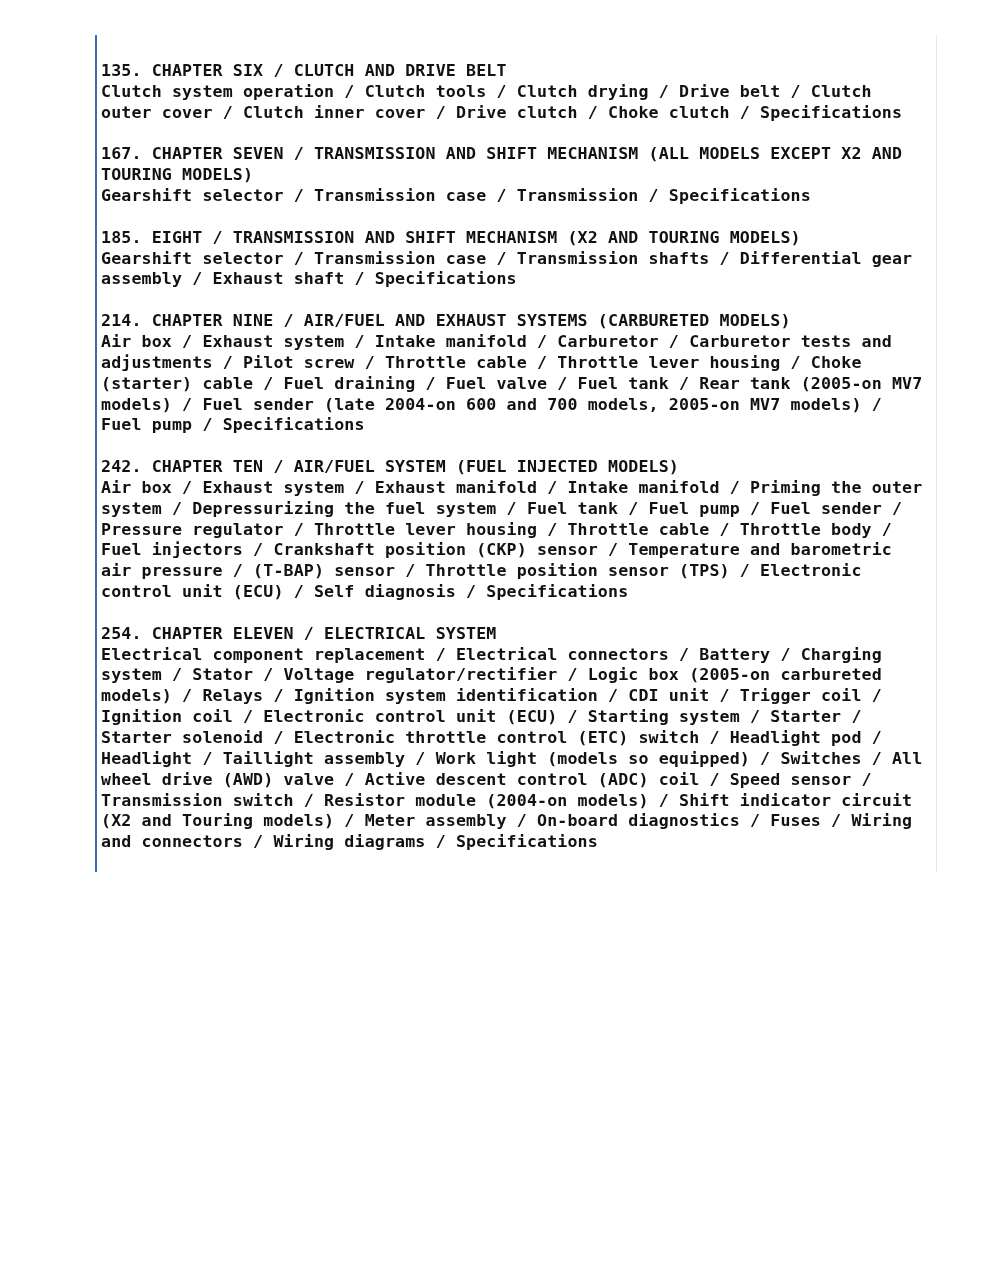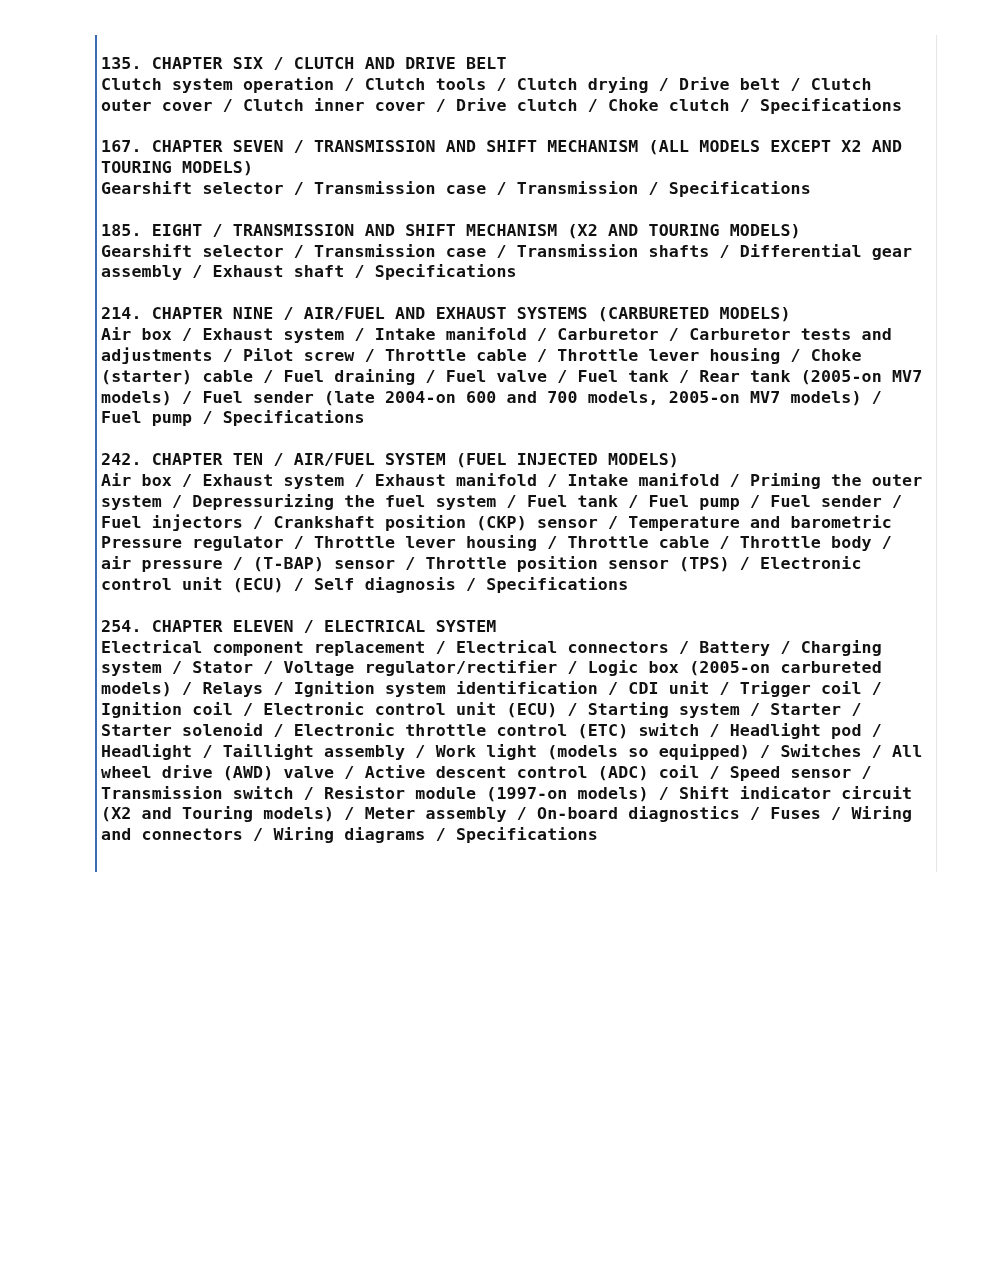--- a/index.html
+++ b/index.html
@@ -19,21 +19,21 @@
       top: 35px;
       width: 842px;
       height: 837px;
       border-left: 2px solid #3b6db5;
       border-right: 1px solid #e6e6e6;
       box-sizing: border-box;
     }
     .toc-content {
       position: absolute;
       left: 4px;
-      top: 19px;
+      top: 26px;
       width: 836px;
       font-family: "DejaVu Sans Mono", "Liberation Mono", monospace;
       font-weight: bold;
       font-size: 16.6px;
       line-height: 20.85px;
       color: #111111;
       letter-spacing: 0.15px;
     }
     .chapter {
       margin: 0 0 20.85px 0;
@@ -77,34 +77,34 @@
       <span class="line">adjustments / Pilot screw / Throttle cable / Throttle lever housing / Choke</span>
       <span class="line">(starter) cable / Fuel draining / Fuel valve / Fuel tank / Rear tank (2005-on MV7</span>
       <span class="line">models) / Fuel sender (late 2004-on 600 and 700 models, 2005-on MV7 models) /</span>
       <span class="line">Fuel pump / Specifications</span>
     </div>
 
     <div class="chapter">
       <span class="line">242. CHAPTER TEN / AIR/FUEL SYSTEM (FUEL INJECTED MODELS)</span>
       <span class="line">Air box / Exhaust system / Exhaust manifold / Intake manifold / Priming the outer</span>
       <span class="line">system / Depressurizing the fuel system / Fuel tank / Fuel pump / Fuel sender /</span>
+      <span class="line">Pressure regulator / Throttle lever housing / Throttle cable / Throttle body /</span>
       <span class="line">Fuel injectors / Crankshaft position (CKP) sensor / Temperature and barometric</span>
-      <span class="line">Pressure regulator / Throttle lever housing / Throttle cable / Throttle body /</span>
       <span class="line">air pressure / (T-BAP) sensor / Throttle position sensor (TPS) / Electronic</span>
       <span class="line">control unit (ECU) / Self diagnosis / Specifications</span>
     </div>
 
     <div class="chapter">
       <span class="line">254. CHAPTER ELEVEN / ELECTRICAL SYSTEM</span>
       <span class="line">Electrical component replacement / Electrical connectors / Battery / Charging</span>
       <span class="line">system / Stator / Voltage regulator/rectifier / Logic box (2005-on carbureted</span>
       <span class="line">models) / Relays / Ignition system identification / CDI unit / Trigger coil /</span>
       <span class="line">Ignition coil / Electronic control unit (ECU) / Starting system / Starter /</span>
       <span class="line">Starter solenoid / Electronic throttle control (ETC) switch / Headlight pod /</span>
       <span class="line">Headlight / Taillight assembly / Work light (models so equipped) / Switches / All</span>
       <span class="line">wheel drive (AWD) valve / Active descent control (ADC) coil / Speed sensor /</span>
-      <span class="line">Transmission switch / Resistor module (1997-on models) / Shift indicator circuit</span>
+      <span class="line">Transmission switch / Resistor module (2004-on models) / Shift indicator circuit</span>
       <span class="line">(X2 and Touring models) / Meter assembly / On-board diagnostics / Fuses / Wiring</span>
       <span class="line">and connectors / Wiring diagrams / Specifications</span>
     </div>
 
   </div>
 </div>
 
 </body></html>

